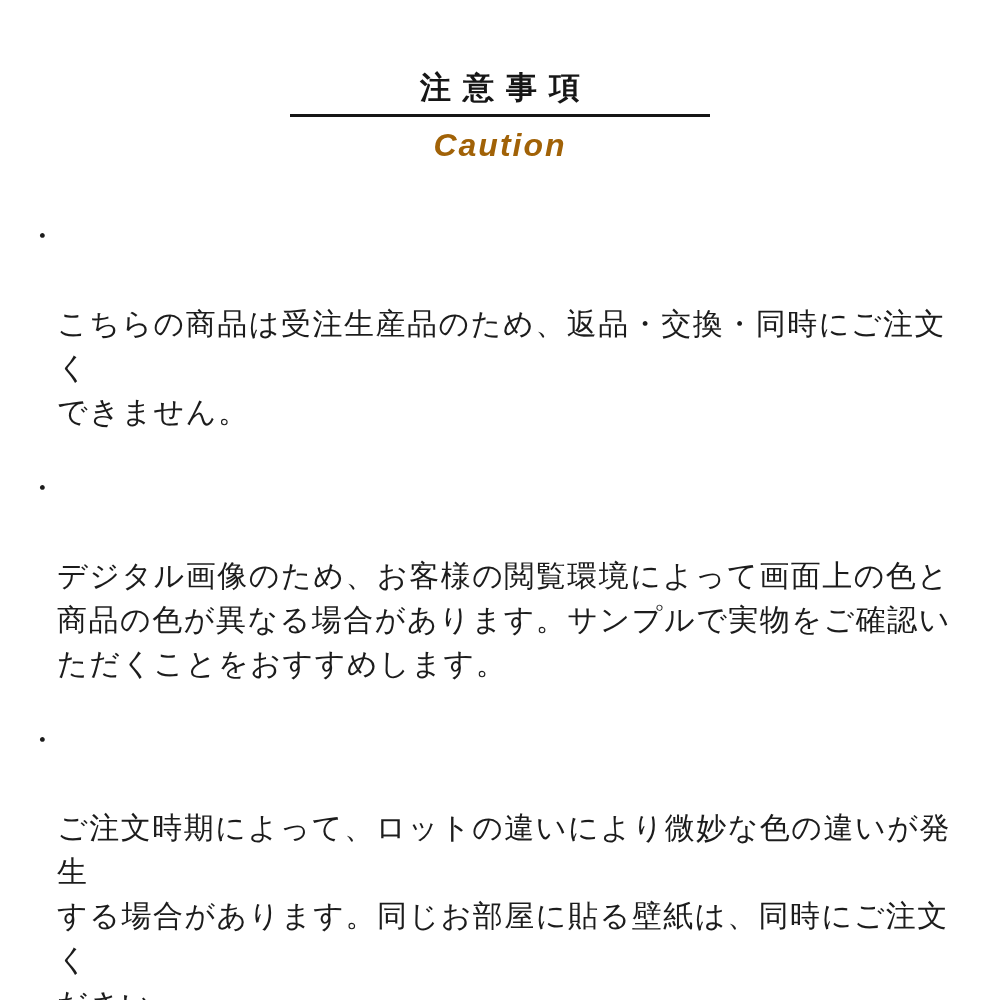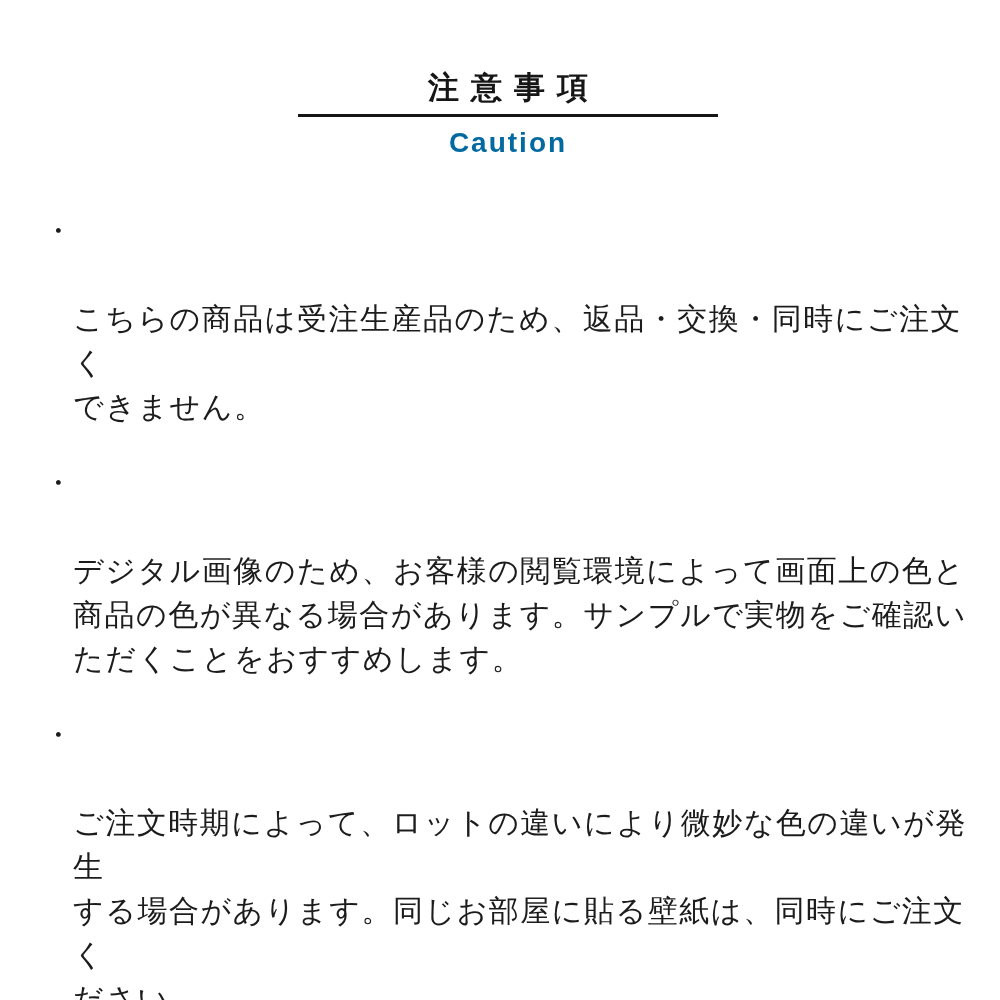--- a/index.html
+++ b/index.html
@@ -11,21 +11,20 @@
     height: 1000px;
     background: #ffffff;
     color: #1c1c1c;
     font-family: "Liberation Sans", "DejaVu Sans", sans-serif;
     overflow: hidden;
   }
   .page {
     width: 1000px;
     height: 1000px;
     box-sizing: border-box;
-    padding-left: 16px;
   }
   .header {
     text-align: center;
     padding-top: 70px;
   }
   .title {
     margin: 0;
     font-size: 31px;
     font-weight: 700;
     line-height: 1.15;
@@ -33,24 +32,25 @@
     padding-left: 12px; 
     color: #161616;
   }
   .title-underline {
     width: 420px;
     height: 3px;
     background: #161616;
     margin: 8px auto 9px auto;
   }
   .subtitle {
-    font-size: 28px;
+    font-size: 32px;
+    font-style: italic;
     font-weight: 600;
     letter-spacing: 2px;
-    color: #0369a1;
+    color: #a16207;
     line-height: 1.2;
   }
   .caution-list {
     list-style: none;
     margin: 50px 0 0 0;
     padding: 0 30px 0 57px;
   }
   .caution-item {
     position: relative;
     font-size: 30px;

